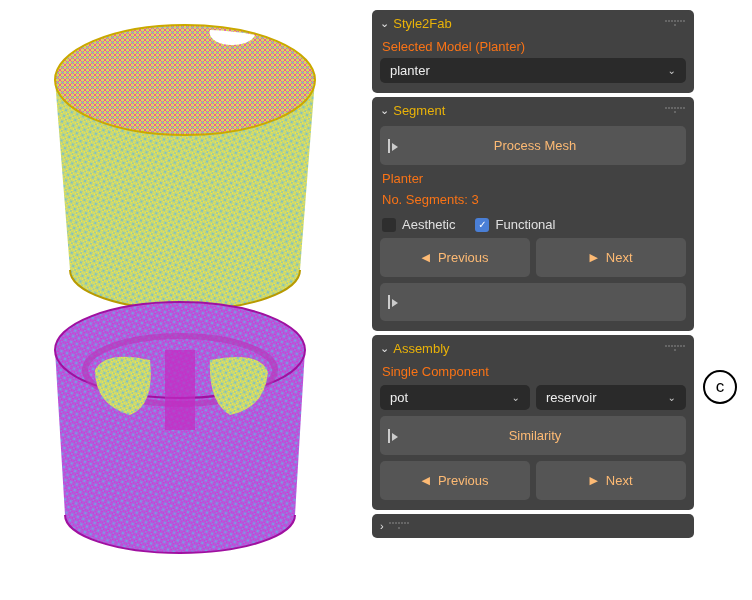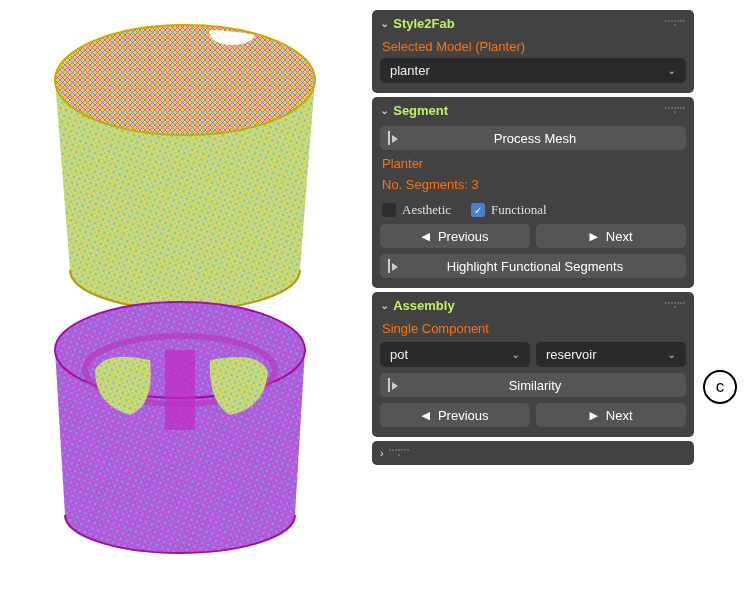--- a/index.html
+++ b/index.html
@@ -44,22 +44,22 @@
     gap: 4px;
     margin-bottom: 8px;
     cursor: pointer;
   }
   .panel-header.collapsed { margin-bottom: 0; }
   .chevron {
     font-size: 11px;
     color: #e6e6e6;
   }
   .panel-title {
-    font-weight: 700;
-    color: #bef264;
+    font-weight: 400;
+    color: #eab308;
     flex: 1;
   }
   .drag-dots {
     width: 22px;
     height: 8px;
     display: flex;
     flex-wrap: wrap;
     gap: 1px;
     justify-content: center;
     opacity: 0.4;
@@ -86,23 +86,23 @@
   .select .caret { font-size: 10px; color: #ccc; }
   .row {
     display: flex;
     gap: 6px;
     margin-top: 6px;
   }
   .row > * { flex: 1; }
   .btn {
     background: #555555;
     border-radius: 5px;
-    padding: 4px 8px;
+    padding: 12px 8px;
     text-align: center;
-    color: #ffffff;
+    color: #fdba74;
     cursor: pointer;
     display: flex;
     align-items: center;
     justify-content: center;
     gap: 8px;
     font-size: 13px;
     min-height: 24px;
   }
   .btn .arrow-icon { font-size: 11px; }
   .btn-icon-leading {
@@ -113,21 +113,20 @@
     display: flex;
     gap: 20px;
     margin: 10px 0 4px 2px;
     align-items: center;
   }
   .checkbox {
     display: flex;
     align-items: center;
     gap: 6px;
     cursor: pointer;
-    font-family: Liberation Serif, serif;
   }
   .box {
     width: 14px; height: 14px;
     border-radius: 3px;
     background: #2e2e2e;
     display: flex;
     align-items: center;
     justify-content: center;
   }
   .box.checked {
@@ -275,21 +274,20 @@
         <span>Previous</span>
       </div>
       <div class="btn">
         <span class="arrow-icon">▶</span>
         <span>Next</span>
       </div>
     </div>
     <div class="row">
       <div class="btn btn-icon-leading">
         <span class="proc-icon"></span>
-        <span class="btn-text">Highlight Functional Segments</span>
       </div>
     </div>
   </div>
 
   <div class="panel">
     <div class="panel-header">
       <span class="chevron">⌄</span>
       <span class="panel-title">Assembly</span>
       <span class="drag-dots">
           <span></span>

